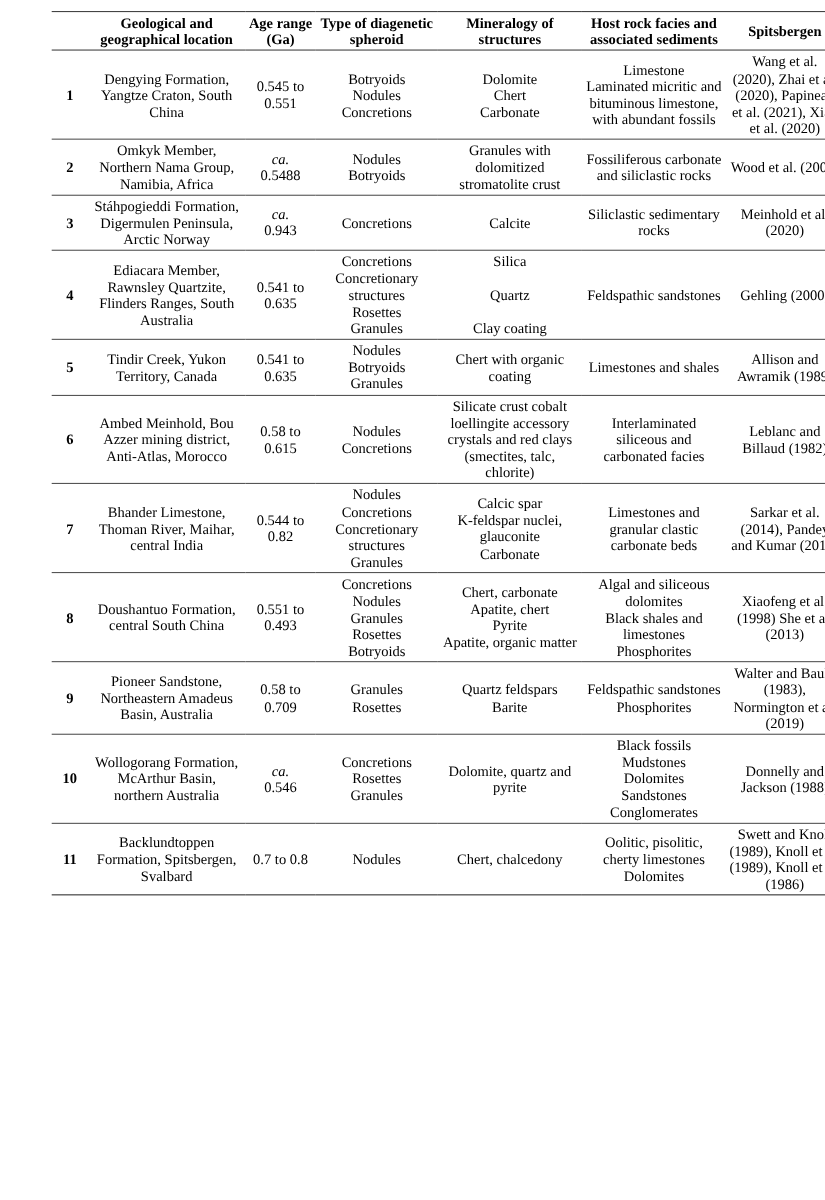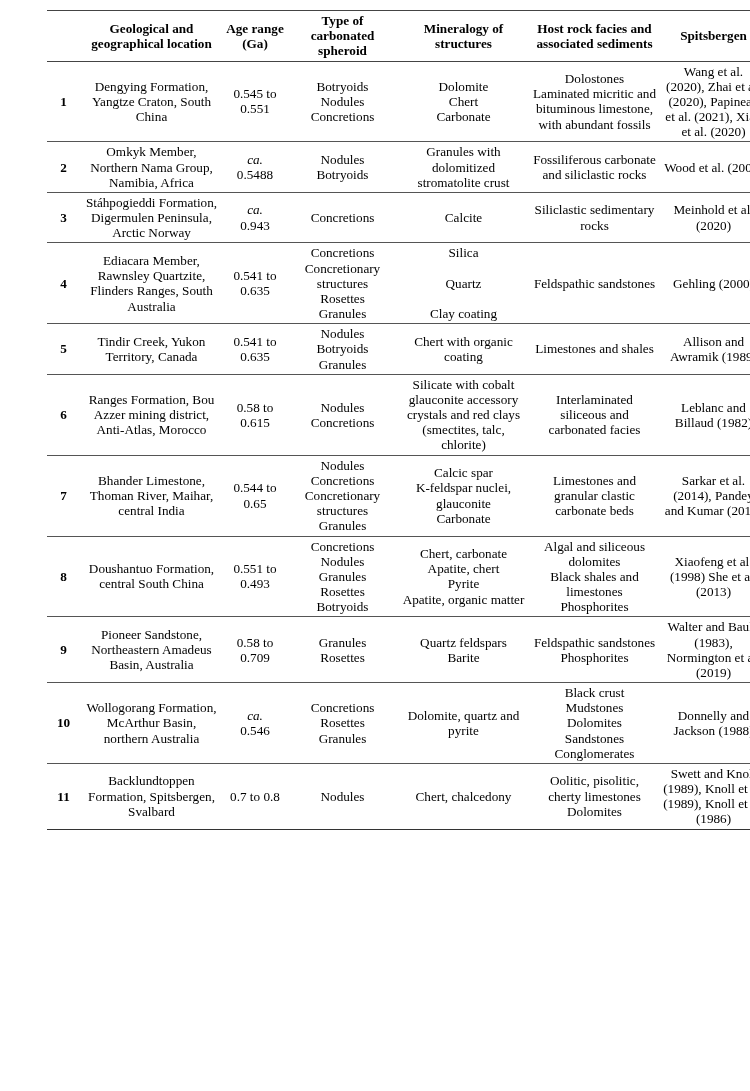--- a/index.html
+++ b/index.html
@@ -93,21 +93,21 @@
       <col class="c-type">
       <col class="c-min">
       <col class="c-host">
       <col class="c-ref">
     </colgroup>
     <thead>
       <tr>
         <th class="num-head"></th>
         <th>Geological and geographical location</th>
         <th>Age range (Ga)</th>
-        <th>Type of carbonated spheroid</th>
+        <th>Type of diagenetic spheroid</th>
         <th>Mineralogy of structures</th>
         <th>Host rock facies and associated sediments</th>
         <th>Spitsbergen</th>
       </tr>
     </thead>
     <tbody id="tbody">
         <tr>
           <td class="rownum">1</td>
           <td class="cell">
             <span class="ln">Dengying Formation, Yangtze Craton, South China</span>
@@ -119,21 +119,21 @@
             <span class="ln">Botryoids</span>
             <span class="ln">Nodules</span>
             <span class="ln">Concretions</span>
           </td>
           <td class="cell">
             <span class="ln">Dolomite</span>
             <span class="ln">Chert</span>
             <span class="ln">Carbonate</span>
           </td>
           <td class="cell">
-            <span class="ln">Dolostones</span>
+            <span class="ln">Limestone</span>
             <span class="ln">Laminated micritic and bituminous limestone, with abundant fossils</span>
           </td>
           <td class="cell">
             <span class="ln">Wang et al. (2020), Zhai et al. (2020), Papineau et al. (2021), Xiao et al. (2020)</span>
           </td>
         </tr>
         <tr>
           <td class="rownum">2</td>
           <td class="cell">
             <span class="ln">Omkyk Member, Northern Nama Group, Namibia, Africa</span>
@@ -225,46 +225,46 @@
           <td class="cell">
             <span class="ln">Limestones and shales</span>
           </td>
           <td class="cell">
             <span class="ln">Allison and Awramik (1989)</span>
           </td>
         </tr>
         <tr>
           <td class="rownum">6</td>
           <td class="cell">
-            <span class="ln">Ranges Formation, Bou Azzer mining district, Anti-Atlas, Morocco</span>
+            <span class="ln">Ambed Meinhold, Bou Azzer mining district, Anti-Atlas, Morocco</span>
           </td>
           <td class="cell">
             <span class="ln">0.58 to 0.615</span>
           </td>
           <td class="cell">
             <span class="ln">Nodules</span>
             <span class="ln">Concretions</span>
           </td>
           <td class="cell">
-            <span class="ln">Silicate with cobalt glauconite accessory crystals and red clays (smectites, talc, chlorite)</span>
+            <span class="ln">Silicate crust cobalt loellingite accessory crystals and red clays (smectites, talc, chlorite)</span>
           </td>
           <td class="cell">
             <span class="ln">Interlaminated siliceous and carbonated facies</span>
           </td>
           <td class="cell">
             <span class="ln">Leblanc and Billaud (1982)</span>
           </td>
         </tr>
         <tr>
           <td class="rownum">7</td>
           <td class="cell">
             <span class="ln">Bhander Limestone, Thoman River, Maihar, central India</span>
           </td>
           <td class="cell">
-            <span class="ln">0.544 to 0.65</span>
+            <span class="ln">0.544 to 0.82</span>
           </td>
           <td class="cell">
             <span class="ln">Nodules</span>
             <span class="ln">Concretions</span>
             <span class="ln">Concretionary structures</span>
             <span class="ln">Granules</span>
           </td>
           <td class="cell">
             <span class="ln">Calcic spar</span>
             <span class="ln">K-feldspar nuclei, glauconite</span>
@@ -342,21 +342,21 @@
           </td>
           <td class="cell">
             <span class="ln">Concretions</span>
             <span class="ln">Rosettes</span>
             <span class="ln">Granules</span>
           </td>
           <td class="cell">
             <span class="ln">Dolomite, quartz and pyrite</span>
           </td>
           <td class="cell">
-            <span class="ln">Black crust</span>
+            <span class="ln">Black fossils</span>
             <span class="ln">Mudstones</span>
             <span class="ln">Dolomites</span>
             <span class="ln">Sandstones</span>
             <span class="ln">Conglomerates</span>
           </td>
           <td class="cell">
             <span class="ln">Donnelly and Jackson (1988)</span>
           </td>
         </tr>
         <tr>

